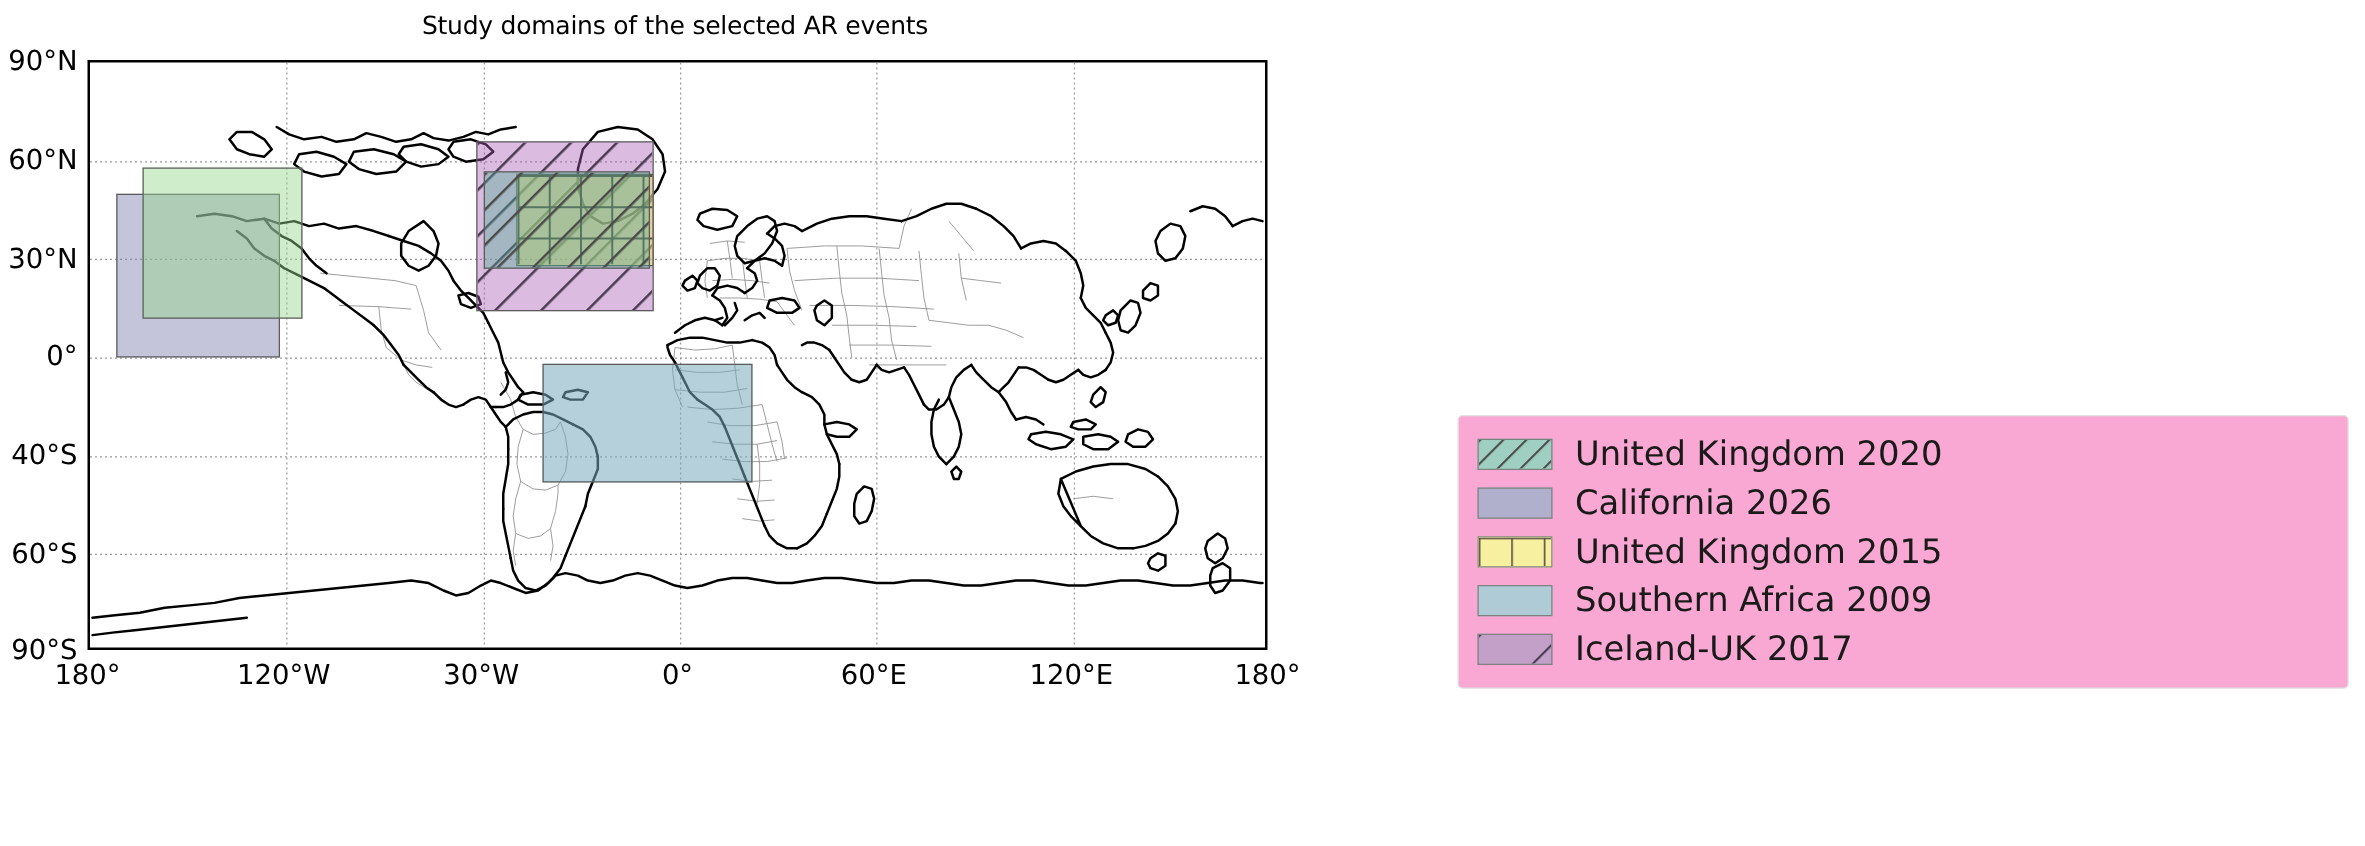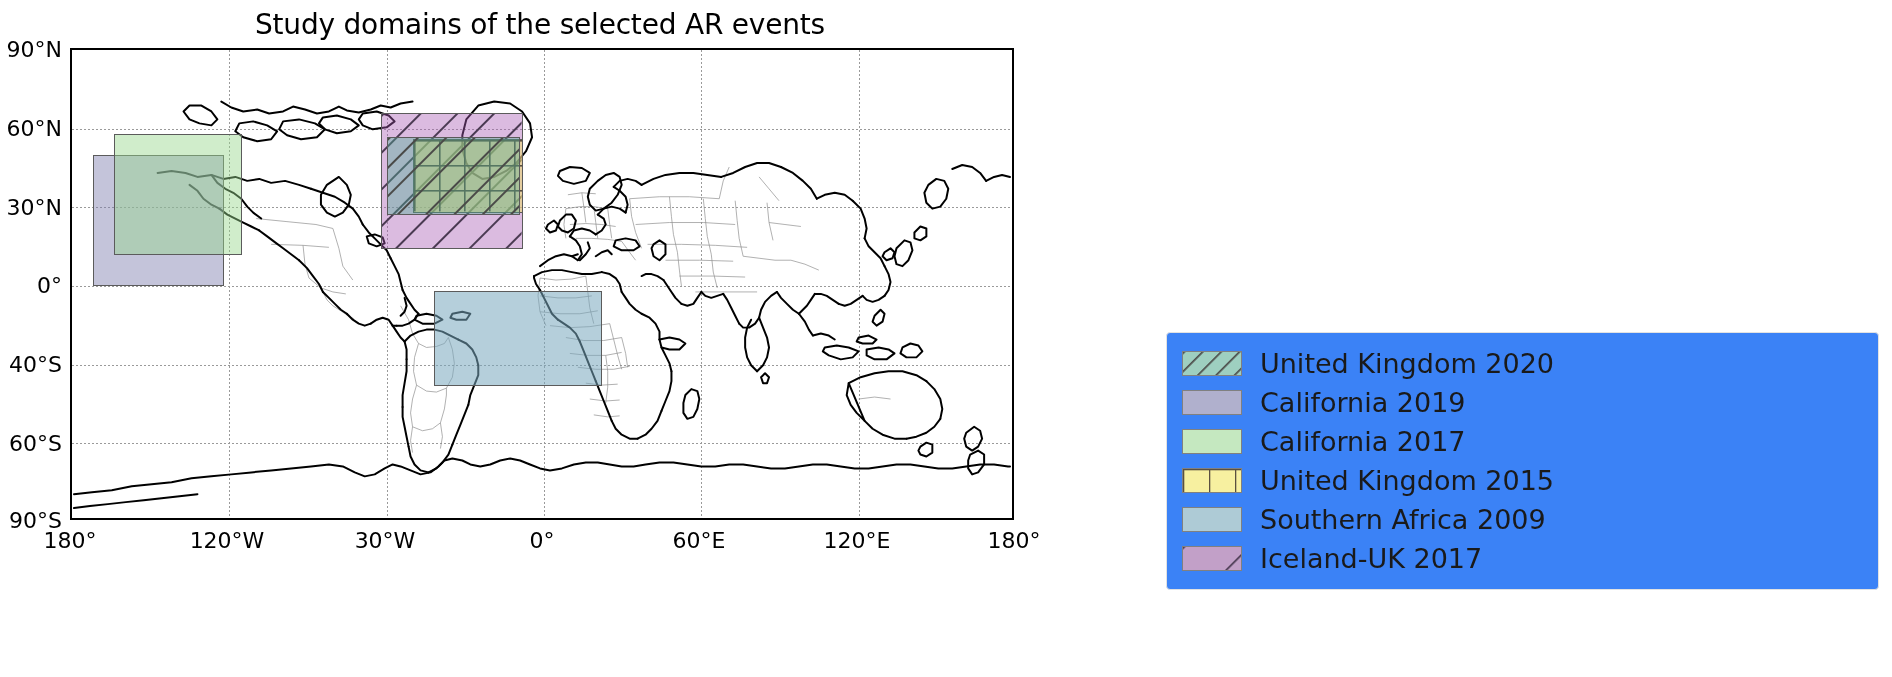--- a/index.html
+++ b/index.html
@@ -22,21 +22,21 @@
     height: 677px;
   }
 
   
   #chart-title {
     position: absolute;
     left: 70px;
     top: 8px;
     width: 940px;
     text-align: center;
-    font-size: 28px;
+    font-size: 20px;
     color: #000000;
     font-family: "DejaVu Sans", sans-serif;
     white-space: nowrap;
     letter-spacing: -0.2px;
   }
 
   
   #map-axes {
     position: absolute;
     left: 70px;
@@ -105,21 +105,21 @@
     white-space: nowrap;
   }
 
   
   #legend {
     position: absolute;
     left: 1166px;
     top: 332px;
     width: 713px;
     box-sizing: border-box;
-    background: #3b82f6;
+    background: #f9a8d4;
     border: 1.4px solid #e2e2e2;
     border-radius: 4px;
     padding: 11px 14px 11px 15px;
     box-shadow: 0 0 0 0 transparent;
   }
   .legend-row {
     display: flex;
     align-items: center;
     height: 39px;
   }
@@ -471,27 +471,23 @@
             </pattern>
           </defs>
           <rect x="0" y="0" width="100%" height="100%" fill="url(#lgHatch1)"></rect>
         </svg>
       </span>
       <span class="legend-label">United Kingdom 2020</span>
     </div>
 
     <div class="legend-row">
       <span class="legend-swatch" style="background:#b0b0cd"></span>
-      <span class="legend-label">California 2019</span>
+      <span class="legend-label">California 2026</span>
     </div>
 
-    <div class="legend-row">
-      <span class="legend-swatch" style="background:#c5e8c0"></span>
-      <span class="legend-label">California 2017</span>
-    </div>
 
     <div class="legend-row">
       <span class="legend-swatch" style="background:#f7f0a0">
         <svg width="100%" height="100%" style="display:block">
           <defs>
             <pattern id="lgHatch4" width="26" height="26" patternUnits="userSpaceOnUse">
               <line x1="0" y1="0" x2="0" y2="26" stroke="#5a5040" stroke-width="2.6"></line>
               <line x1="0" y1="0" x2="26" y2="0" stroke="#5a5040" stroke-width="2.6"></line>
             </pattern>
           </defs>

